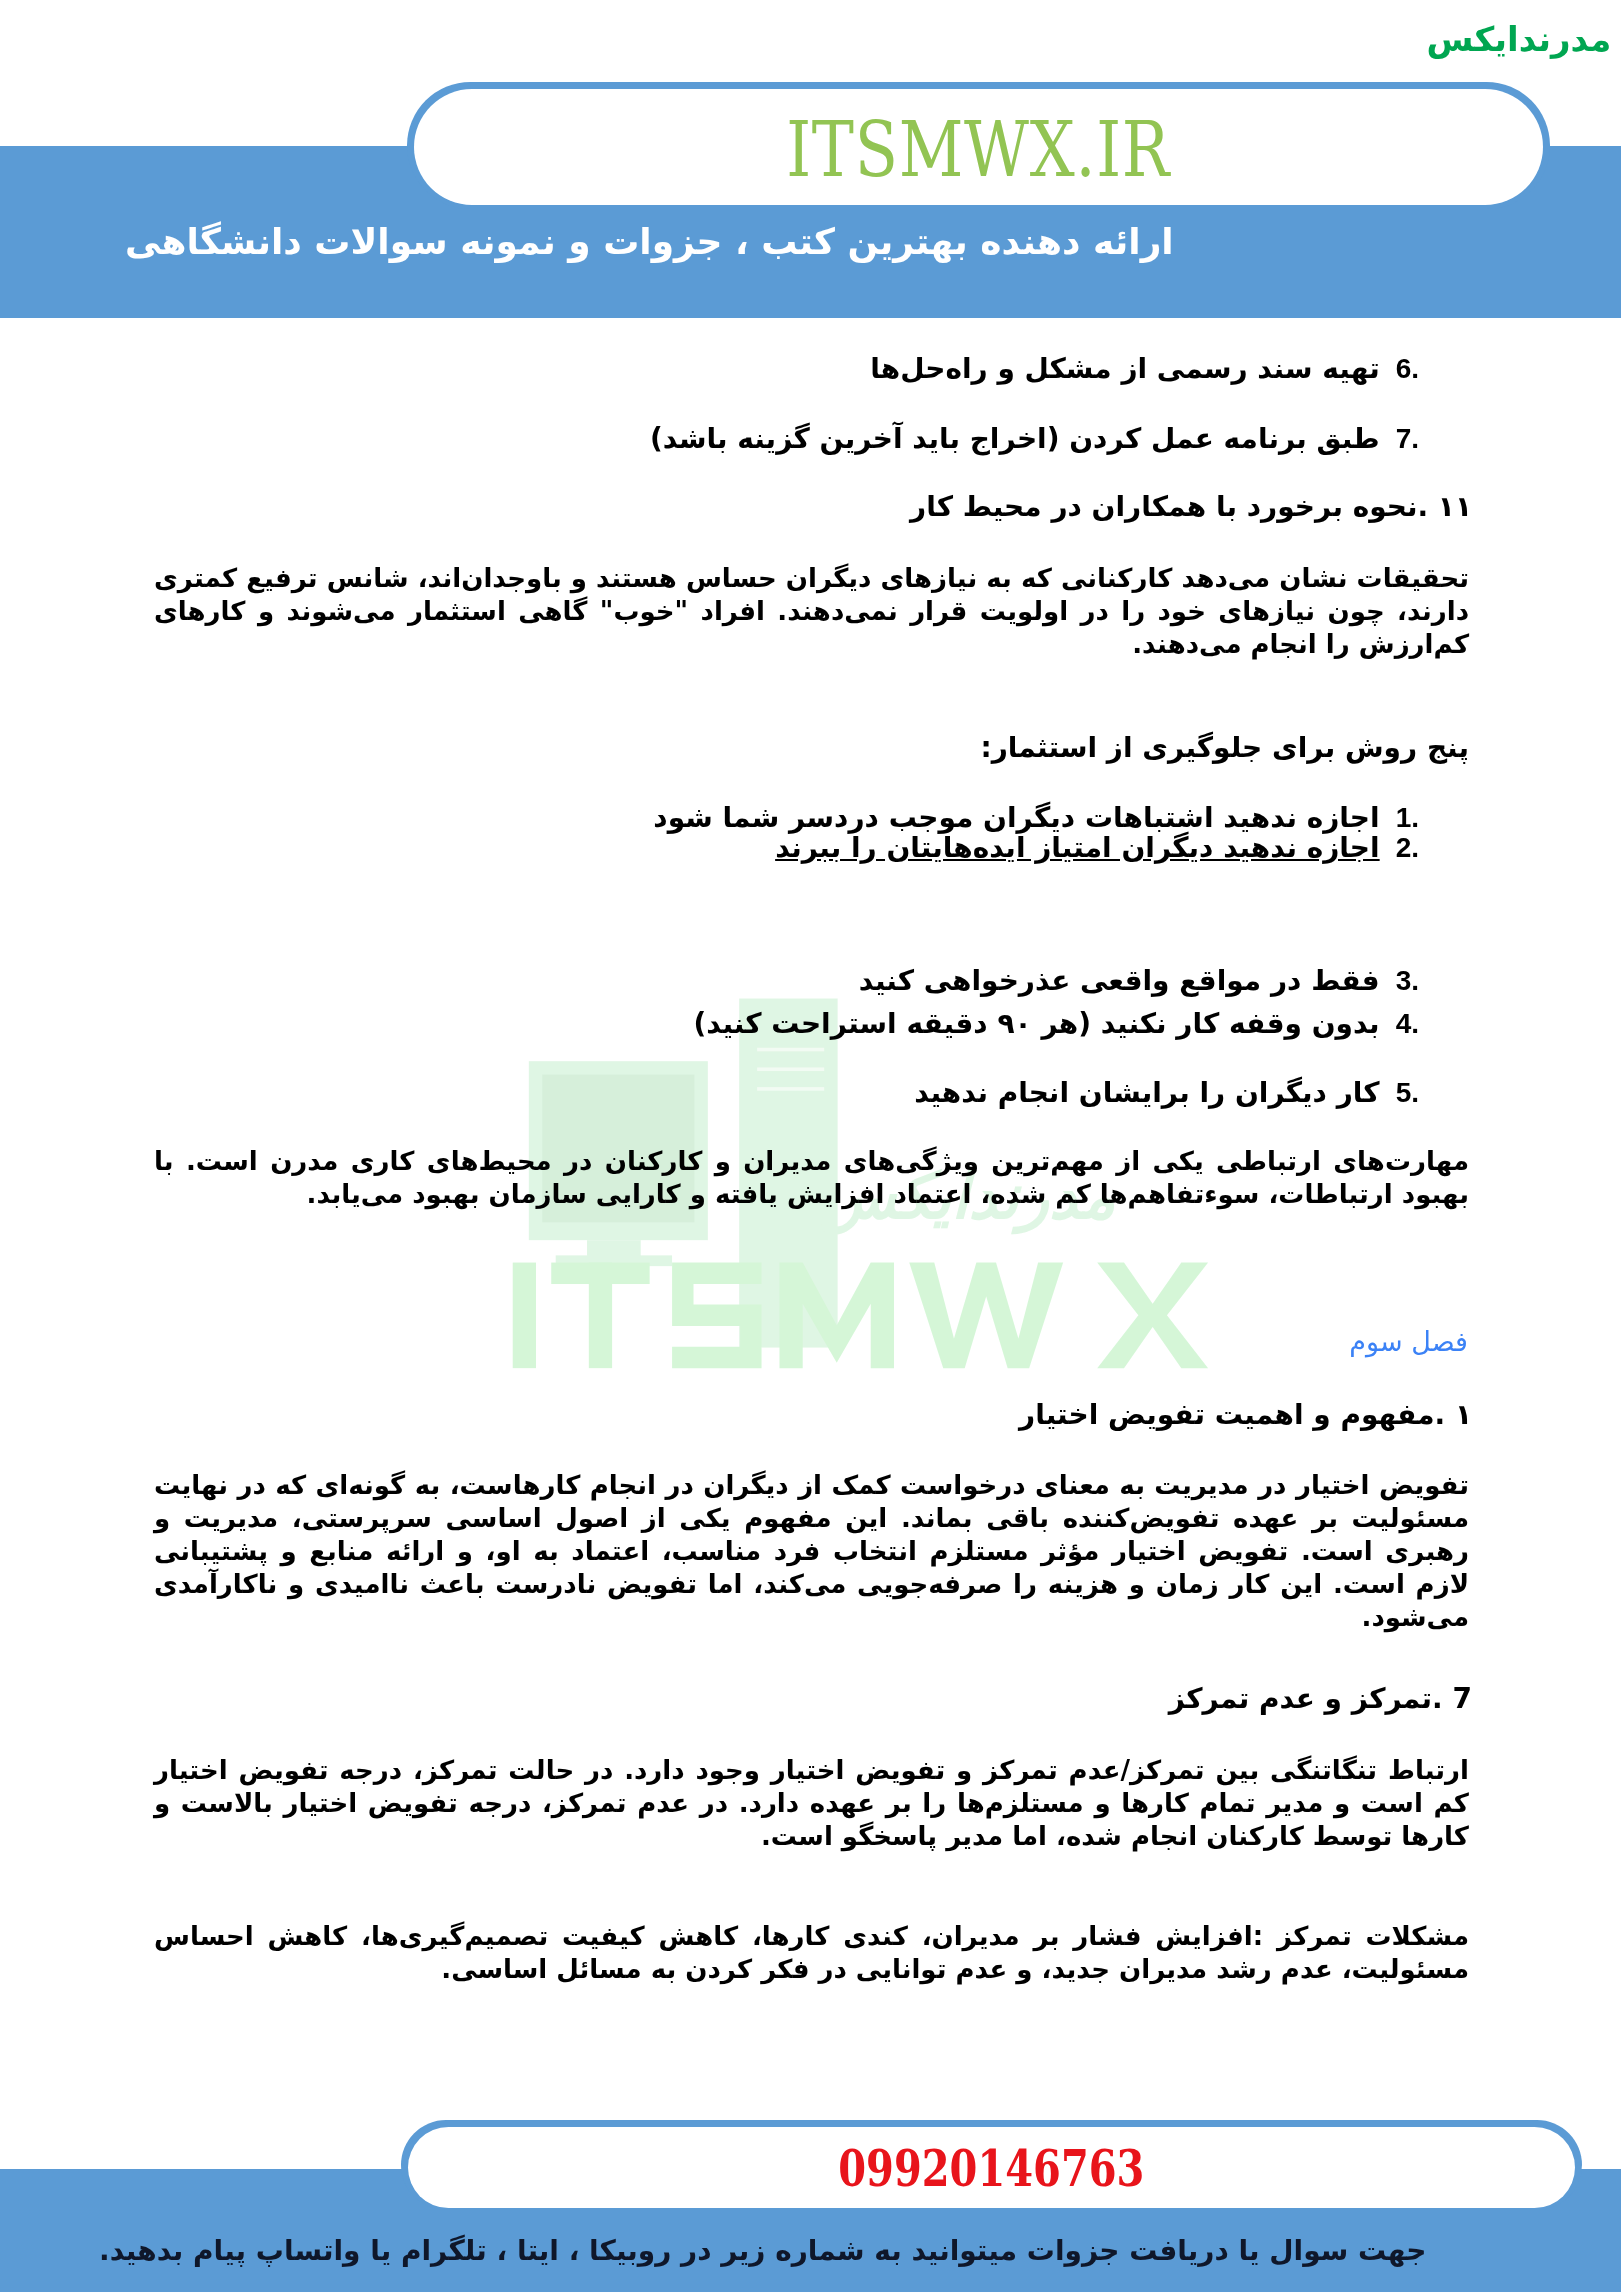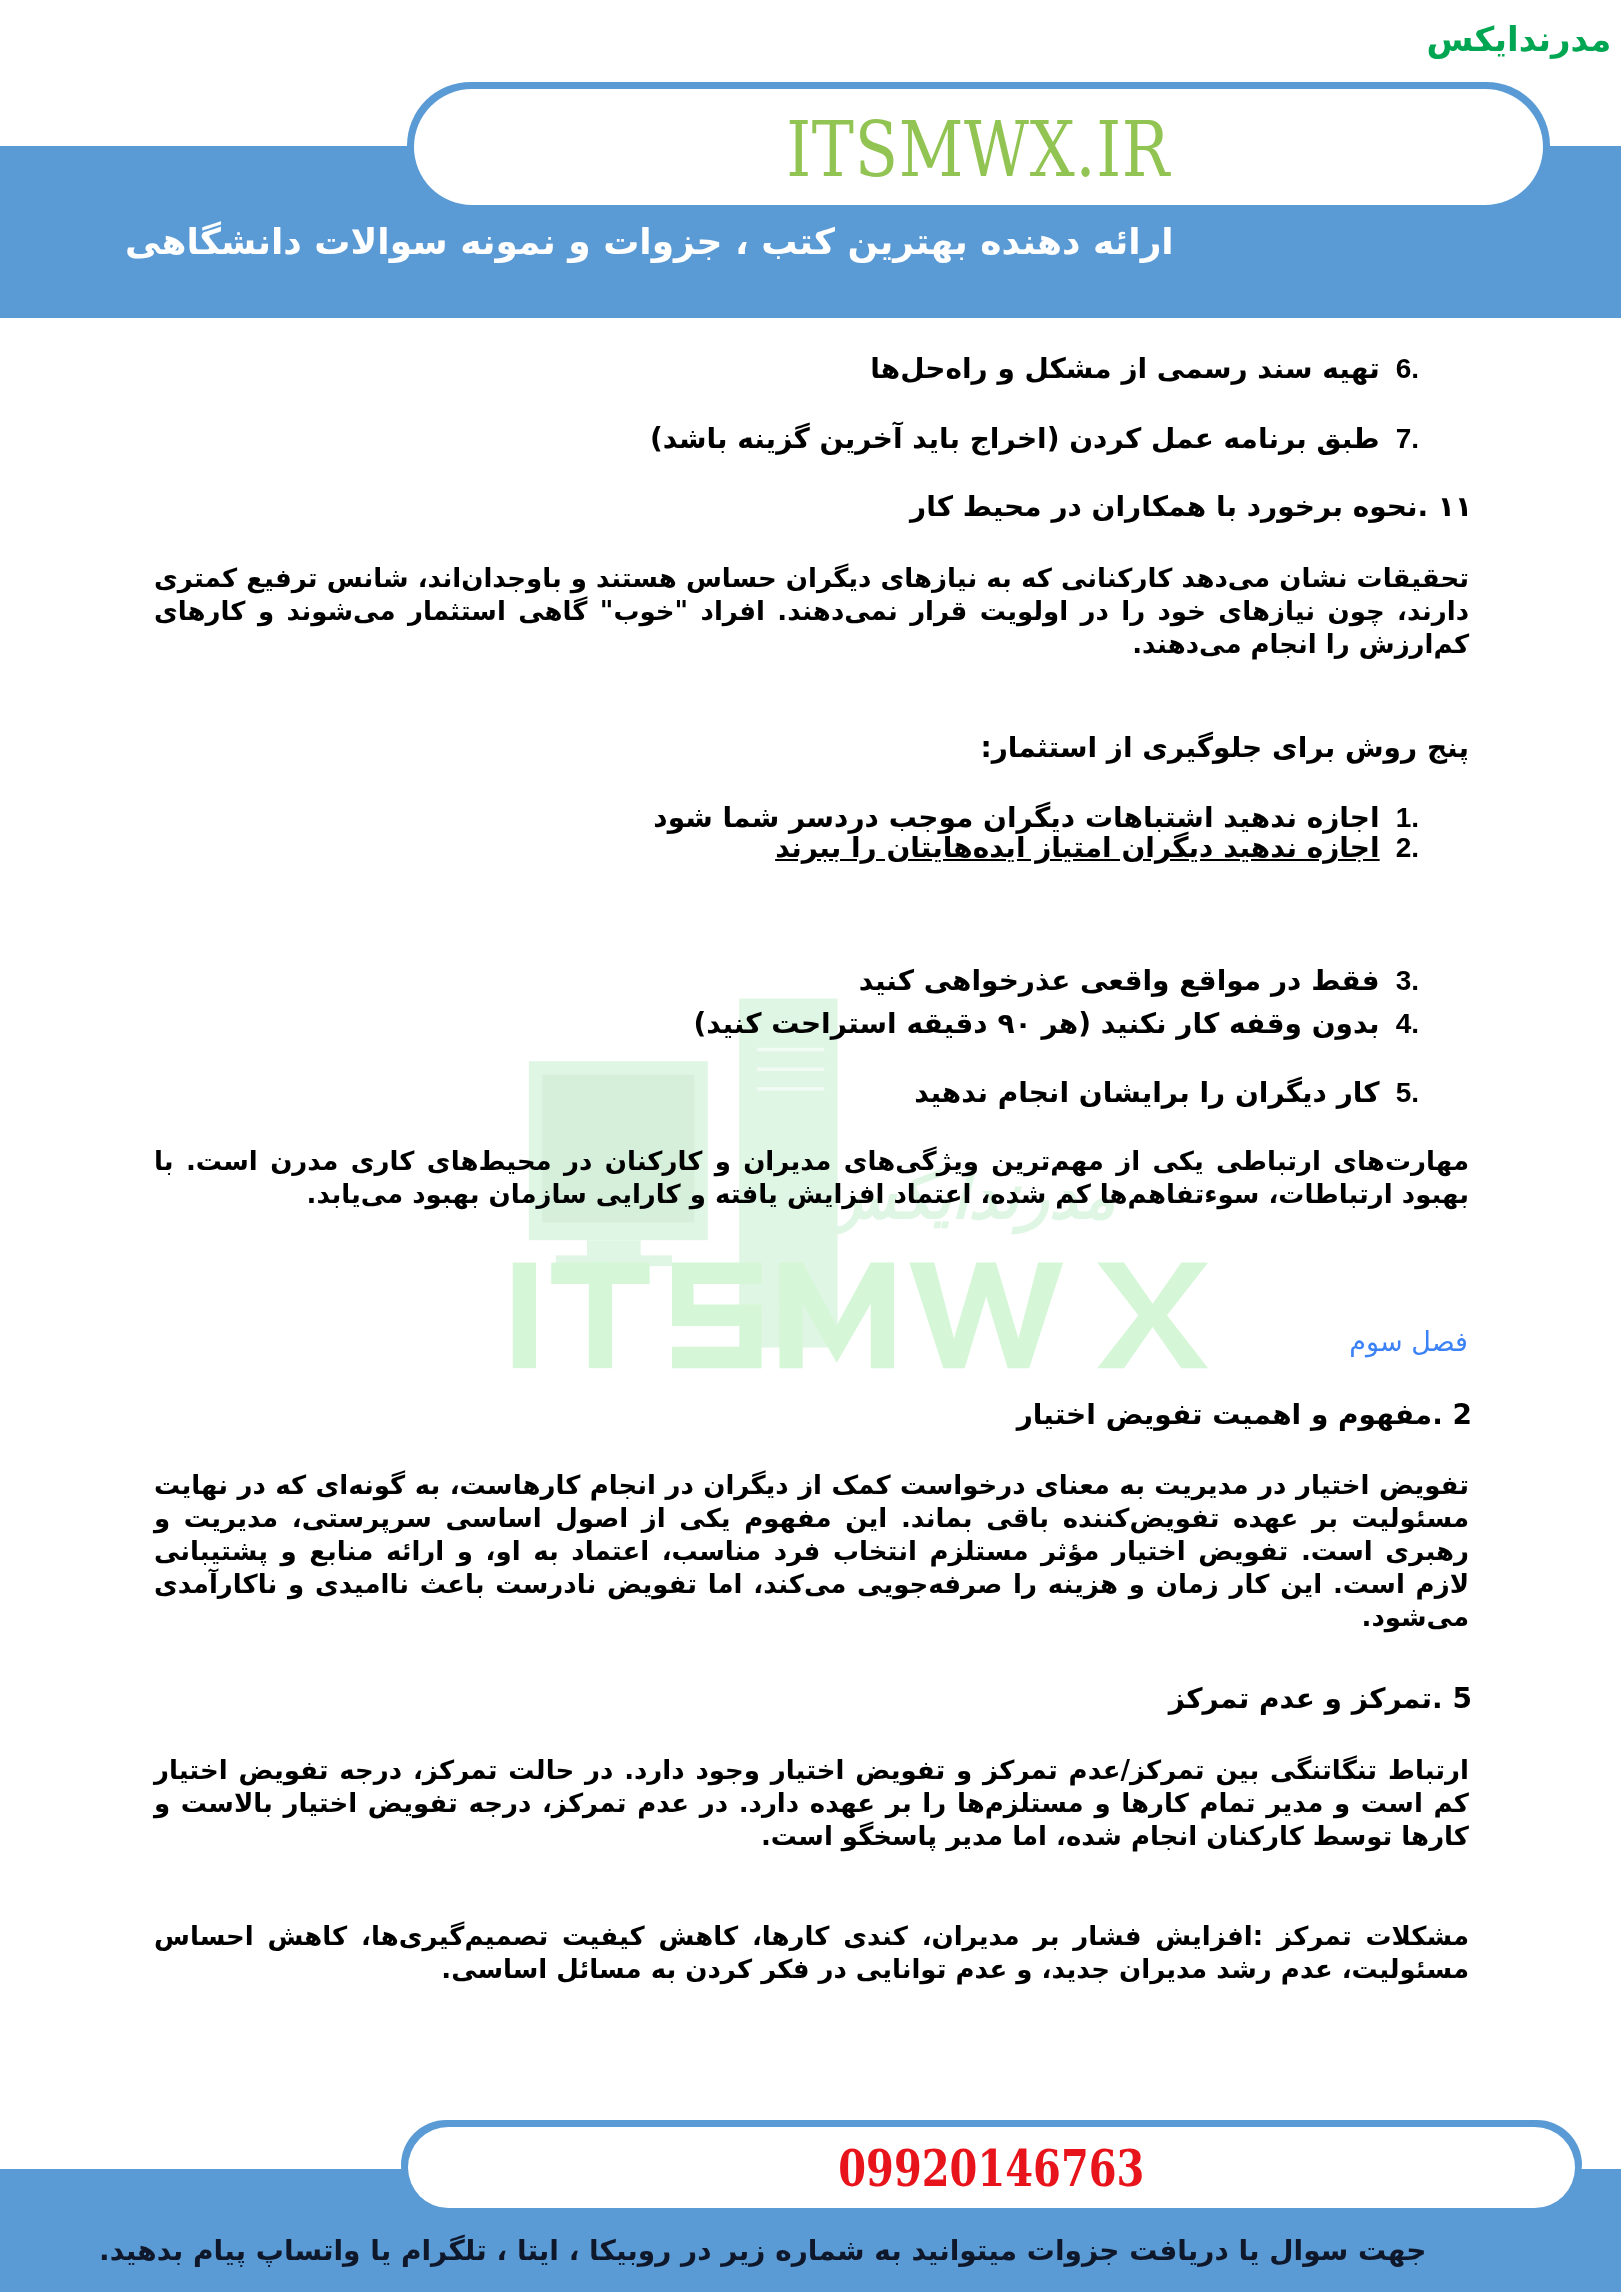--- a/index.html
+++ b/index.html
@@ -251,25 +251,25 @@
   <span class="num">4.</span><span>بدون وقفه کار نکنید (هر ۹۰ دقیقه استراحت کنید)</span>
 </div>
 <div class="list-item" style="top:1075px;">
   <span class="num">5.</span><span>کار دیگران را برایشان انجام ندهید</span>
 </div>
 
 <div class="para" style="top:1145px;">مهارت‌های ارتباطی یکی از مهم‌ترین ویژگی‌های مدیران و کارکنان در محیط‌های کاری مدرن است. با بهبود ارتباطات، سوءتفاهم‌ها کم شده، اعتماد افزایش یافته و کارایی سازمان بهبود می‌یابد.</div>
 
 <div class="chapter-heading">فصل سوم</div>
 
-<div class="heading" style="top:1397px; right:150px;">2 .مفهوم و اهمیت تفویض اختیار</div>
+<div class="heading" style="top:1397px; right:150px;">۱ .مفهوم و اهمیت تفویض اختیار</div>
 
 <div class="para" style="top:1469px;">تفویض اختیار در مدیریت به معنای درخواست کمک از دیگران در انجام کارهاست، به گونه‌ای که در نهایت مسئولیت بر عهده تفویض‌کننده باقی بماند. این مفهوم یکی از اصول اساسی سرپرستی، مدیریت و رهبری است. تفویض اختیار مؤثر مستلزم انتخاب فرد مناسب، اعتماد به او، و ارائه منابع و پشتیبانی لازم است. این کار زمان و هزینه را صرفه‌جویی می‌کند، اما تفویض نادرست باعث ناامیدی و ناکارآمدی می‌شود.</div>
 
-<div class="heading" style="top:1681px; right:150px;">5 .تمرکز و عدم تمرکز</div>
+<div class="heading" style="top:1681px; right:150px;">7 .تمرکز و عدم تمرکز</div>
 
 <div class="para" style="top:1754px;">ارتباط تنگاتنگی بین تمرکز/عدم تمرکز و تفویض اختیار وجود دارد. در حالت تمرکز، درجه تفویض اختیار کم است و مدیر تمام کارها و مستلزم‌ها را بر عهده دارد. در عدم تمرکز، درجه تفویض اختیار بالاست و کارها توسط کارکنان انجام شده، اما مدیر پاسخگو است.</div>
 
 <div class="para" style="top:1920px;">مشکلات تمرکز :افزایش فشار بر مدیران، کندی کارها، کاهش کیفیت تصمیم‌گیری‌ها، کاهش احساس مسئولیت، عدم رشد مدیران جدید، و عدم توانایی در فکر کردن به مسائل اساسی.</div>
 
 <div class="footer-band"></div>
 <div class="footer-pill">
   <div class="footer-pill-inner">
     <div class="phone-number">09920146763</div>
   </div>

